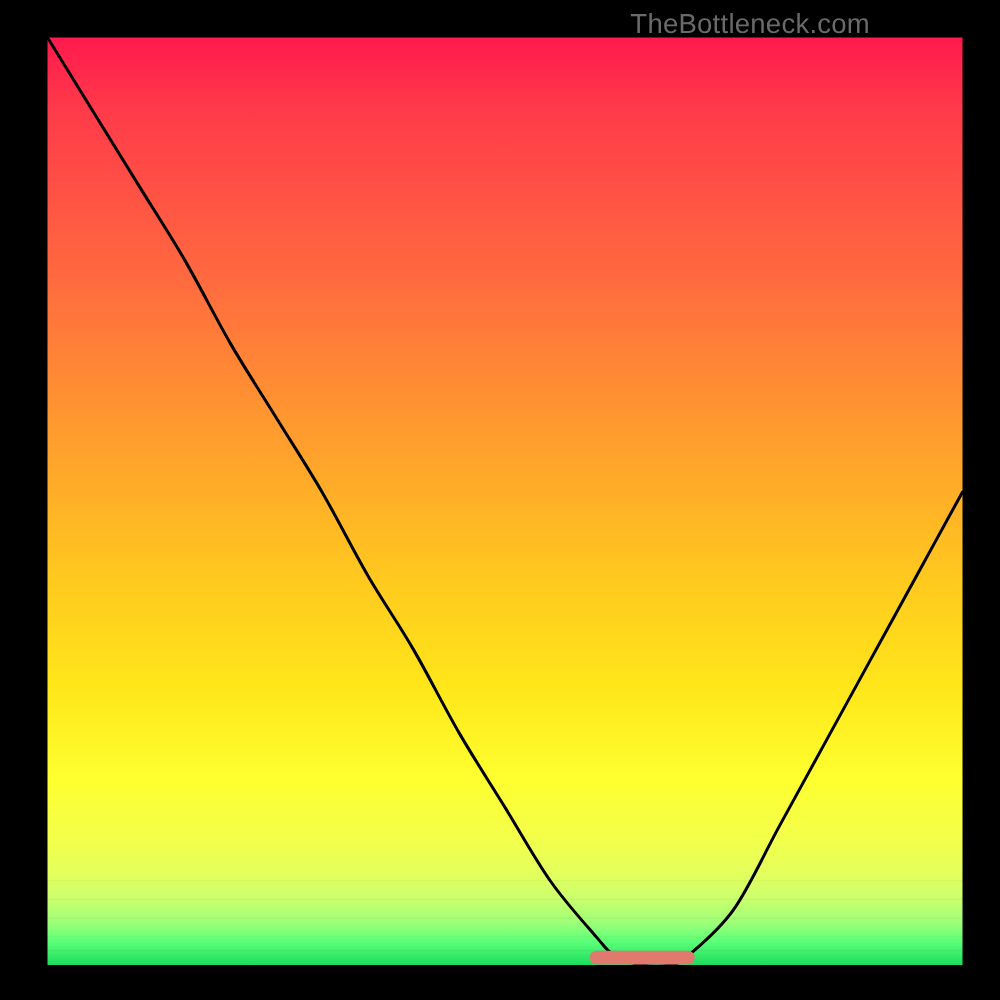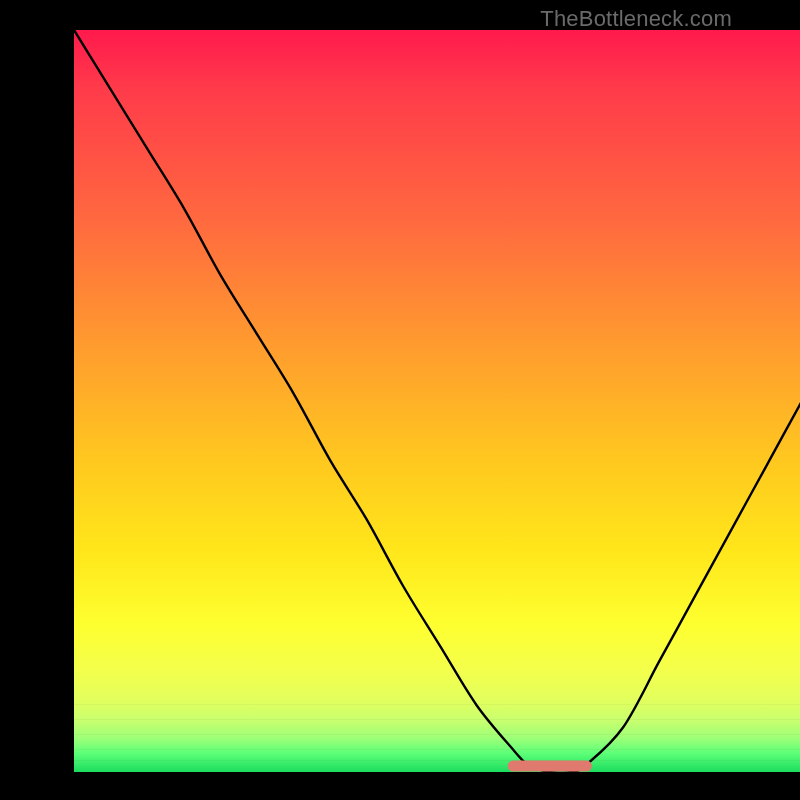--- a/index.html
+++ b/index.html
@@ -9,21 +9,20 @@
     height: 800px;
     background: #000;
     overflow: hidden;
     font-family: Arial, Helvetica, sans-serif;
   }
   .frame {
     position: relative;
     width: 708px;
     height: 800px;
     background: #000;
-    margin-left: 36px;
   }
   .watermark {
     position: absolute;
     top: 6px;
     right: 12px;
     color: #6a6a6a;
     font-size: 22px;
     letter-spacing: 0.2px;
     user-select: none;
     z-index: 10;

